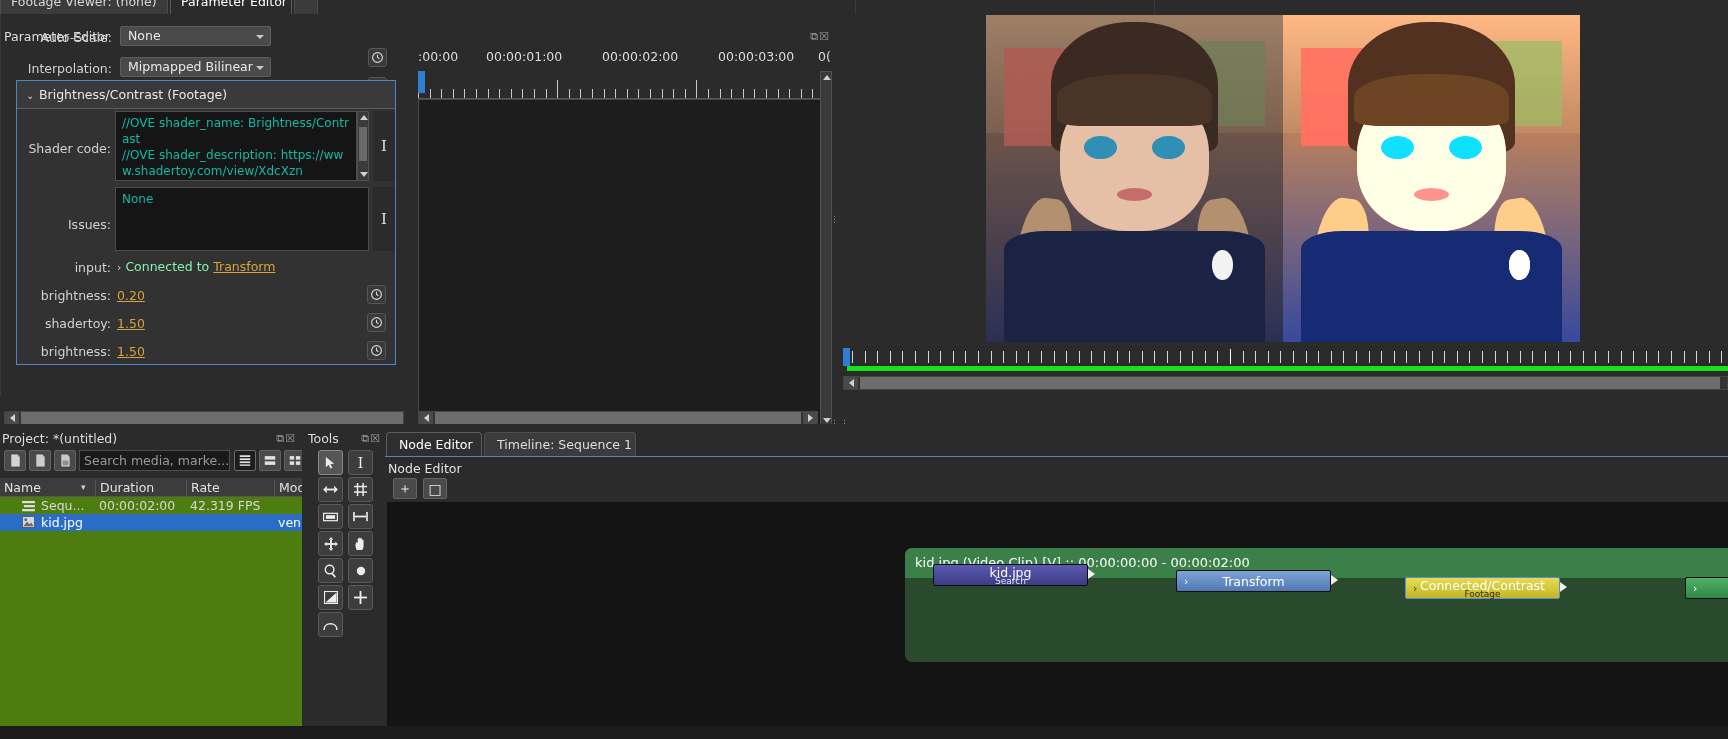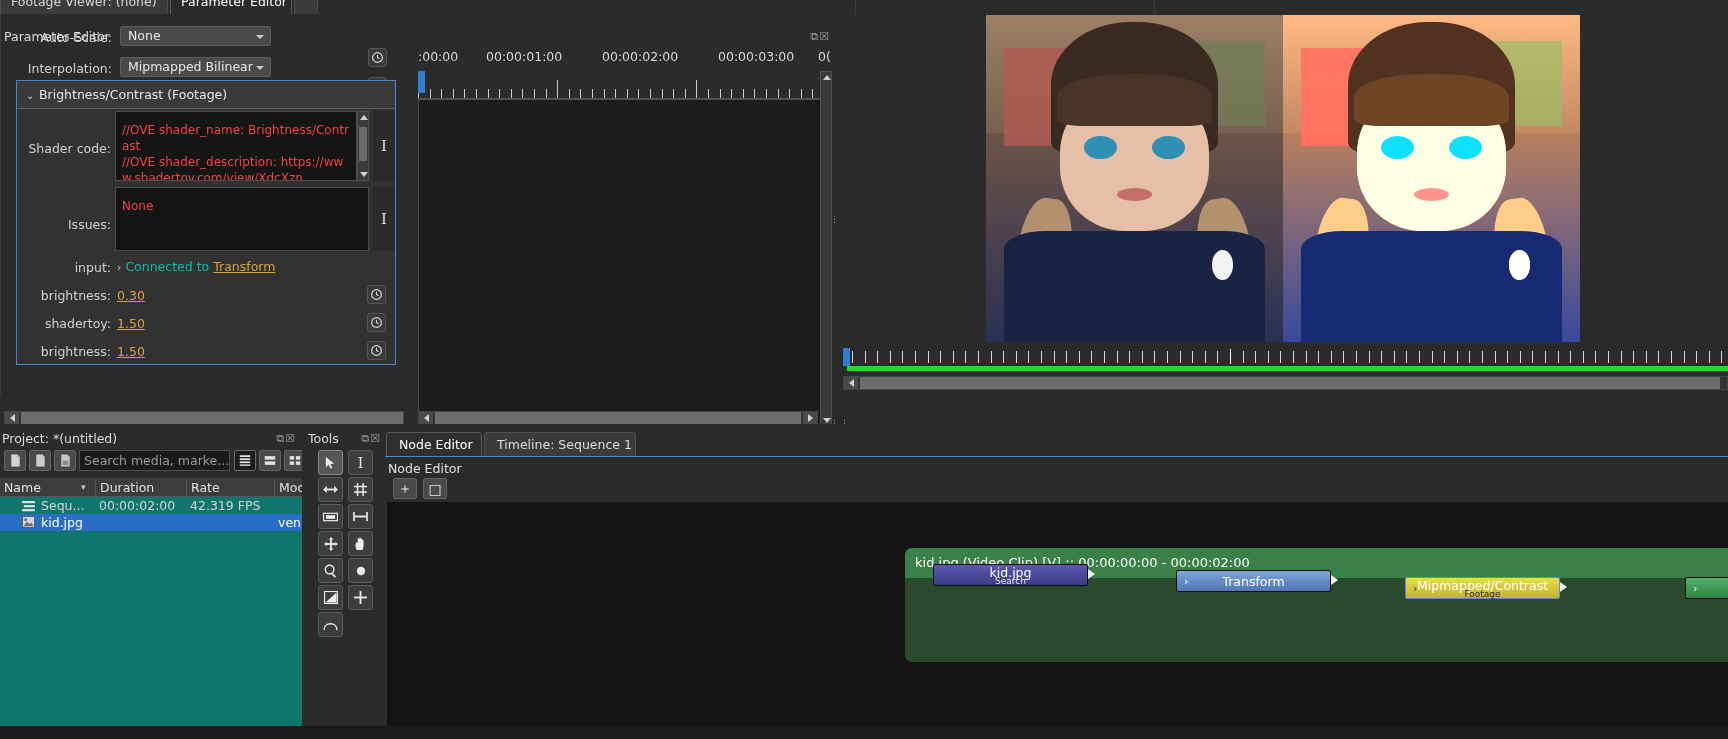--- a/index.html
+++ b/index.html
@@ -65,21 +65,21 @@
   }
   #groupHead {
     position:absolute; left:0; top:0; width:100%; height:28px;
     background:#3a3a3a; border-bottom:1px solid #5e5e5e;
     color:#e9e9e9; font-size:12.5px; padding:6px 0 0 22px;
   }
   #groupChev { position:absolute; left:9px; top:9px; color:#cfcfcf; font-size:10px; }
 
   .codeBox {
     position:absolute; background:#151515; border:1px solid #4c4c4c;
-    color:#ef4444; font-size:12px; line-height:16px; padding:10px 6px;
+    color:#14b8a6; font-size:12px; line-height:16px; padding:3px 6px;
     overflow:hidden; white-space:pre-wrap; word-break:break-all;
   }
   .vscroll {
     position:absolute; width:12px; background:#3a3a3a; border:1px solid #505050;
   }
   .vscroll .thumb { position:absolute; left:1px; width:8px; background:#6a6a6a; }
   .vscroll .ar { position:absolute; left:2px; width:0;height:0;
     border-left:4px solid transparent;border-right:4px solid transparent; }
   .vscroll .ar.up { top:3px; border-bottom:5px solid #cfcfcf; }
   .vscroll .ar.dn { bottom:3px; border-top:5px solid #cfcfcf; }
@@ -145,21 +145,21 @@
   .pgbtn {
     position:absolute; top:0; width:22px; height:21px; background:#4a4a4a;
     border:1px solid #626262; border-radius:2px;
     display:flex;align-items:center;justify-content:center;
   }
   #searchBox {
     position:absolute; left:75px; top:0; width:151px; height:21px;
     background:#1a1a1a; border:1px solid #4c4c4c; color:#9a9a9a;
     font-size:12.5px; padding:2px 0 0 4px; overflow:hidden; white-space:nowrap;
   }
-  #projTable { position:absolute; left:0; top:54px; width:302px; height:260px; background:#0f766e; }
+  #projTable { position:absolute; left:0; top:54px; width:302px; height:260px; background:#4d7c0f; }
   #projHeadRow {
     position:absolute; left:0; top:0; width:302px; height:19px; background:#3c3c3c;
     border-bottom:1px solid #555; font-size:12.5px; color:#e2e2e2;
   }
   #projHeadRow .hc { position:absolute; top:2px; height:17px; border-right:1px solid #555; padding-left:4px; }
   .prowd { position:absolute; left:0; width:302px; height:17px; font-size:12.5px; }
   .prowd .c { position:absolute; top:1px; }
   .selRow { background:#2a6dc4; color:#ffffff; }
 
   
@@ -290,25 +290,25 @@
         </div>
         <div class="ibeam" style="left:356px; top:30px; height:70px;">I</div>
 
         <div class="plabel" style="left:2px; top:136px; width:92px;">Issues:</div>
         <div class="codeBox" style="left:98px; top:106px; width:254px; height:64px;">None</div>
         <div class="ibeam" style="left:356px; top:106px; height:64px;">I</div>
 
         <div class="plabel" style="left:2px; top:179px; width:92px;">input:</div>
         <div class="abs" style="left:100px; top:178px; font-size:12.5px;">
           <span class="chev">›</span>
-          <span style="color:#14b8a6;">Connected to </span><span class="linkv">Transform</span>
+          <span style="color:#86efac;">Connected to </span><span class="linkv">Transform</span>
         </div>
 
         <div class="plabel" style="left:2px; top:207px; width:92px;">brightness:</div>
-        <div class="abs linkv" style="left:100px; top:207px;">0.30</div>
+        <div class="abs linkv" style="left:100px; top:207px;">0.20</div>
         <div class="clockBtn abs" style="left:350px; top:204px;">
           <svg width="13" height="13" viewBox="0 0 16 16">
             <circle cx="8" cy="8" r="6" fill="none" stroke="#d8d8d8" stroke-width="1.4"></circle>
             <path d="M8 4.5V8l2.5 1.6" fill="none" stroke="#d8d8d8" stroke-width="1.3"></path>
           </svg>
         </div>
 
         <div class="plabel" style="left:2px; top:235px; width:92px;">shadertoy:</div>
         <div class="abs linkv" style="left:100px; top:235px;">1.50</div>
         <div class="clockBtn abs" style="left:350px; top:232px;">
@@ -739,21 +739,21 @@
       <div class="gnode" style="left:789px; top:68px; width:155px;
            background:linear-gradient(180deg,#7ea3d6,#4f78b4);">
         <span class="gchev">›</span>
         <span>Transform</span>
       </div>
       <span class="port" style="left:944px; top:73px;"></span>
 
       <div class="gnode" style="left:1018px; top:75px; width:155px;
            background:linear-gradient(180deg,#e6dc52,#c2b52a); border-color:#5a8fd0;">
         <span class="gchev" style="color:#3a3a14;">›</span>
-        <span class="t1">Mipmapped/Contrast</span>
+        <span class="t1">Connected/Contrast</span>
         <span class="t2" style="color:#2e2a08;">Footage</span>
       </div>
       <span class="port" style="left:1173px; top:80px;"></span>
 
       <div class="gnode" style="left:1298px; top:75px; width:155px;
            background:linear-gradient(180deg,#53b069,#2e8744);">
         <span class="gchev">›</span>
 
       </div>
     </div>

